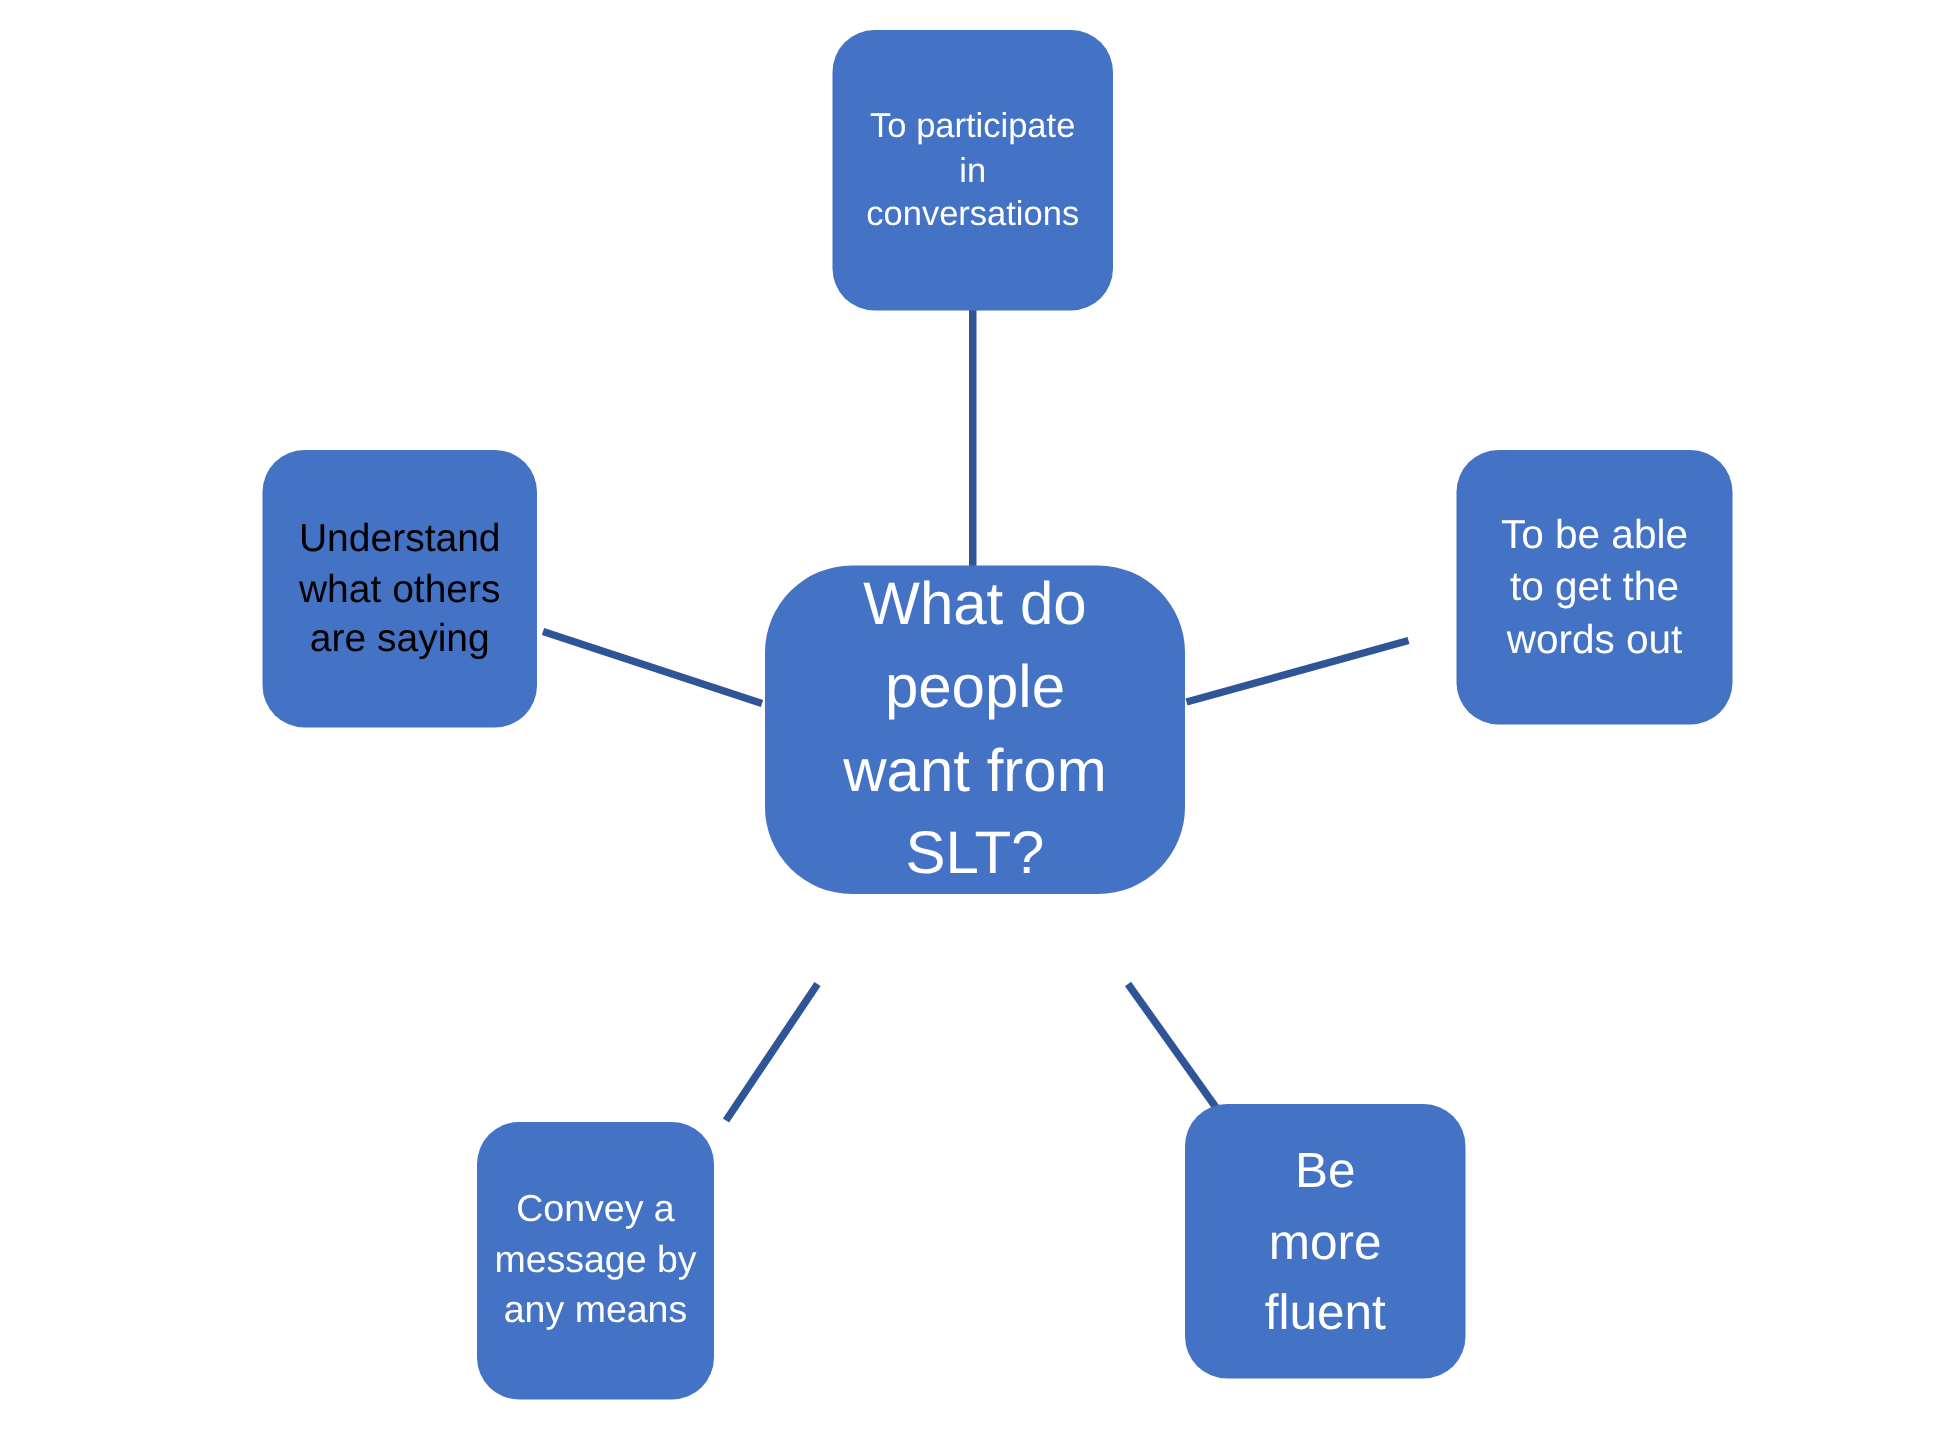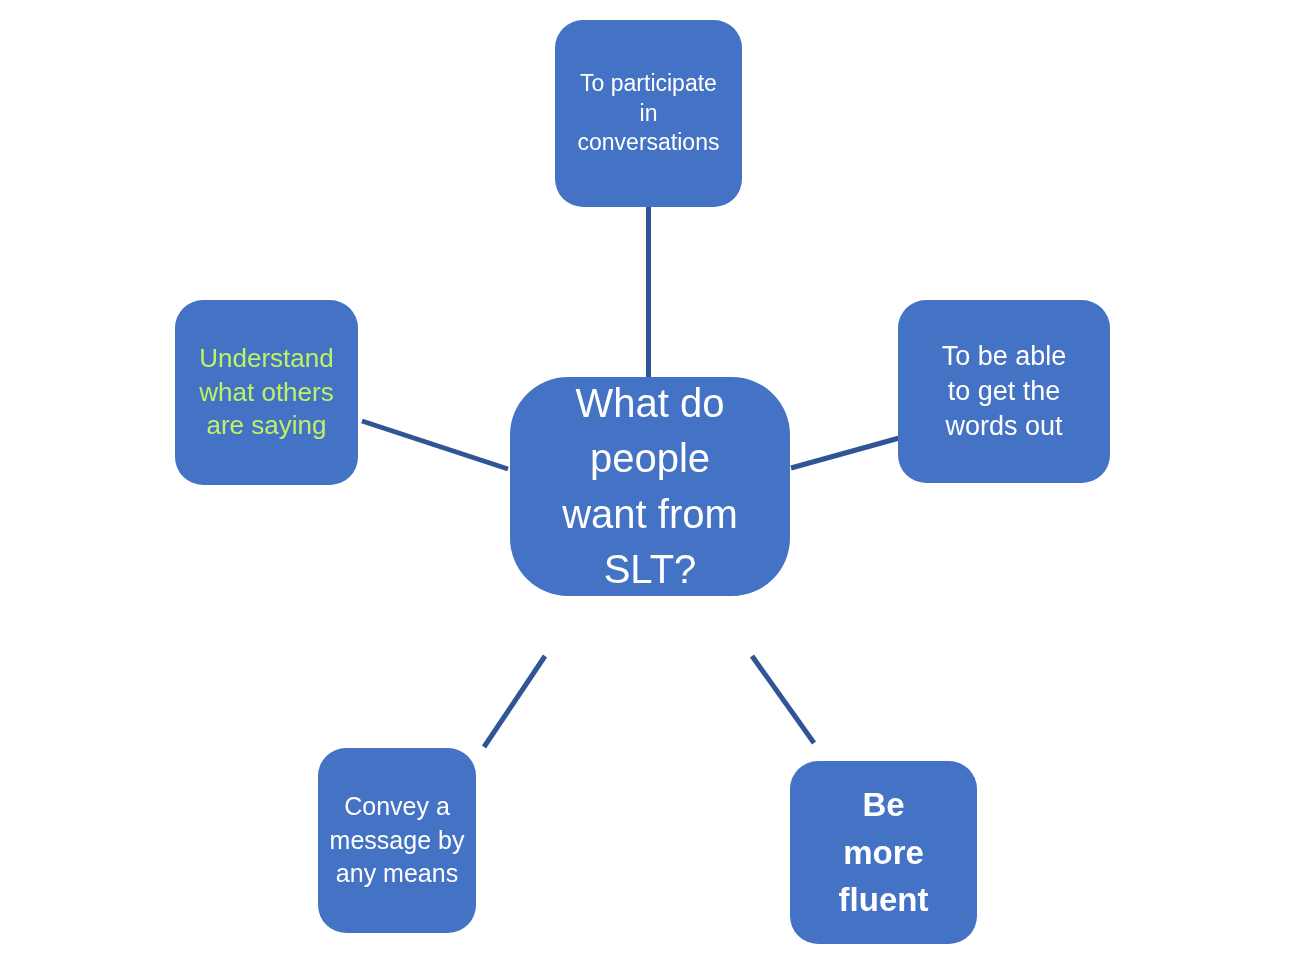--- a/index.html
+++ b/index.html
@@ -60,46 +60,45 @@
   .node-left {
     left: 175px;
     top: 300px;
     width: 183px;
     height: 185px;
     border-radius: 28px;
     font-size: 26px;
     line-height: 1.3;
   }
   .node-right {
-    left: 898px;
+    left: 971px;
     top: 300px;
-    width: 212px;
+    width: 184px;
     height: 183px;
     border-radius: 28px;
     font-size: 27px;
     line-height: 1.3;
   }
   .node-bottom-left {
     left: 318px;
     top: 748px;
     width: 158px;
     height: 185px;
     border-radius: 28px;
     font-size: 25px;
     line-height: 1.35;
   }
   .node-bottom-right {
     left: 790px;
-    top: 761px;
+    top: 736px;
     width: 187px;
     height: 183px;
     border-radius: 28px;
     font-size: 33px;
     line-height: 1.45;
-    font-weight: bold;
   }
 </style>
 </head>
 <body>
 
 <div class="canvas">
 
   <svg class="connectors" viewBox="0 0 1295 954" xmlns="http://www.w3.org/2000/svg">
     <line x1="648.5" y1="205" x2="648.5" y2="379" stroke="#2F5597" stroke-width="5"></line>
     <line x1="362" y1="421" x2="508" y2="469" stroke="#2F5597" stroke-width="5"></line>
@@ -114,21 +113,21 @@
 want from
 SLT?</span>
   </div>
 
   <div class="node node-top" style="background: rgb(68, 114, 196); color: rgb(255, 255, 255);">
     <span>To participate
 in
 conversations</span>
   </div>
 
-  <div class="node node-left" style="background: rgb(68, 114, 196); color: #bef264;">
+  <div class="node node-left" style="background: rgb(68, 114, 196); color: #000000;">
     <span>Understand
 what others
 are saying</span>
   </div>
 
   <div class="node node-right" style="background: rgb(68, 114, 196); color: rgb(255, 255, 255);">
     <span>To be able
 to get the
 words out</span>
   </div>

